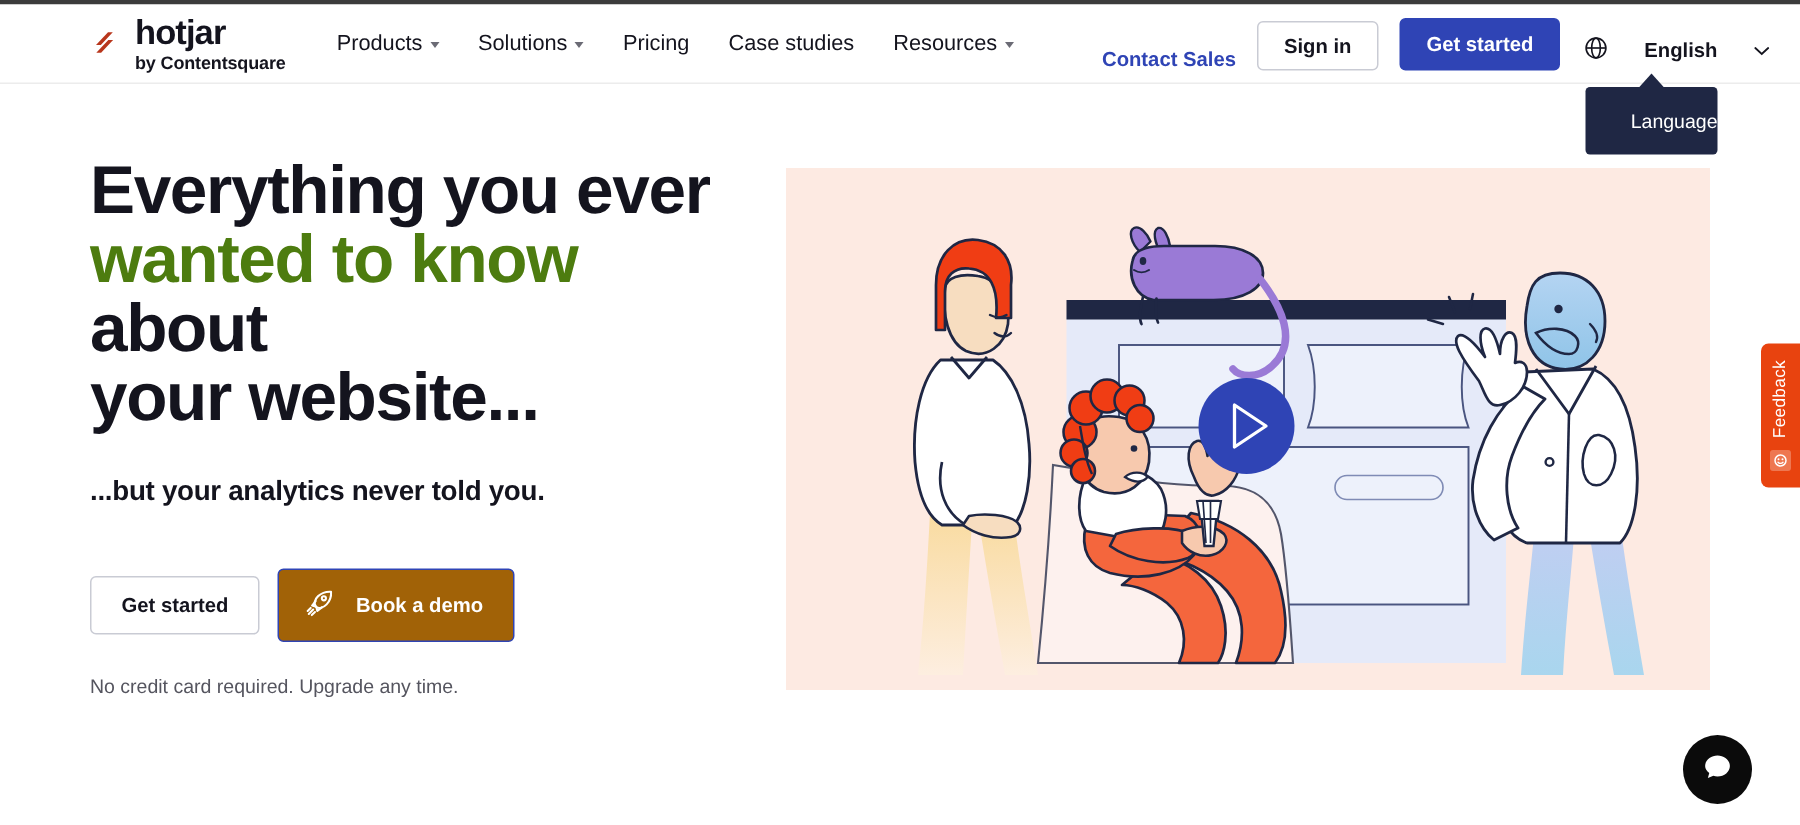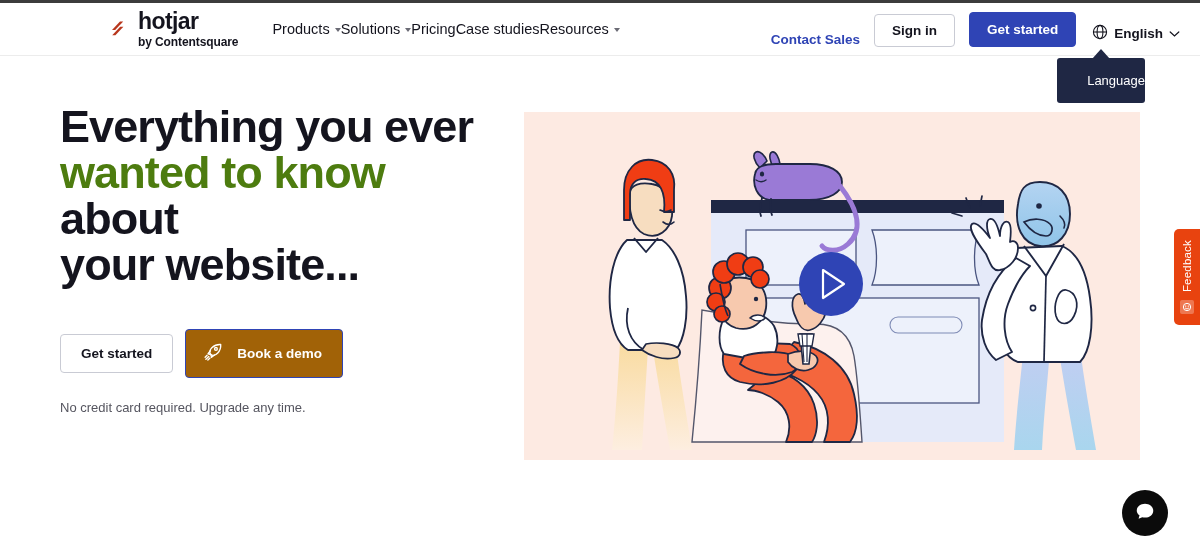--- a/index.html
+++ b/index.html
@@ -15,38 +15,38 @@
   .chrome-strip {
     position: absolute; top: 0; left: 0; width: 1200px; height: 3px;
     background: #3c3c3c;
   }
 
   
   .header {
     position: absolute; top: 3px; left: 0; width: 1200px; height: 53px;
     background: #ffffff;
     border-bottom: 1px solid #ececec;
-    display: flex; align-items: center; padding-left: 48px;
+    display: flex; align-items: center;
   }
   .logo-wrap {
     display: flex; align-items: center; margin-left: 60px; gap: 8px;
     text-decoration: none;
   }
   .logo-mark { width: 22px; height: 22px; flex: 0 0 auto; }
   .logo-text-col { display: flex; flex-direction: column; line-height: 1; }
   .logo-word {
     font-size: 23px; font-weight: bold; color: #14141e;
     letter-spacing: -0.6px;
   }
   .logo-sub {
     font-size: 12px; font-weight: bold; color: #14141e;
     letter-spacing: -0.1px; margin-top: 3px; text-align: right;
   }
 
-  .nav { display: flex; align-items: flex-start; margin-left: 34px; }
+  .nav { display: flex; align-items: flex-start; margin-left: 34px; gap: 26px; }
   .nav-item {
     display: flex; align-items: center; gap: 5px;
     font-size: 14.5px; color: #14141e; cursor: pointer; white-space: nowrap;
   }
   .caret {
     width: 0; height: 0;
     border-left: 3.5px solid transparent;
     border-right: 3.5px solid transparent;
     border-top: 4px solid #6b6b75;
     margin-top: 2px;
@@ -64,21 +64,21 @@
     font-size: 13.5px; font-weight: bold; color: #14141e;
     background: #fff; border: 1px solid #c9cbd4; border-radius: 4px;
     padding: 8px 17px; cursor: pointer; white-space: nowrap;
   }
   .btn-primary {
     font-size: 13.5px; font-weight: bold; color: #ffffff;
     background: #2f44b5; border: 1px solid #2f44b5; border-radius: 4px;
     padding: 9px 17px; cursor: pointer; white-space: nowrap;
   }
   .lang {
-    display: flex; align-items: center; gap: 6px;
+    display: flex; align-items: center; gap: 24px;
     font-size: 13.5px; font-weight: bold; color: #14141e; cursor: pointer;
     padding: 4px 2px;
   }
 
   
   .tooltip {
     position: absolute; left: 1057px; top: 58px;
     width: 88px; height: 45px;
     background: #1f2744; border-radius: 3px;
     display: flex; align-items: center; justify-content: flex-end;
@@ -226,20 +226,21 @@
     <span>Language</span>
   </div>
 
   <div class="hero-left">
     <h1 class="headline">
       <span>Everything you ever</span><br>
       <span class="hl-accent">wanted to know</span><span> about</span><br>
       <span>your website...</span>
     </h1>
 
+    <div class="subhead">...but your analytics never told you.</div>
 
     <div class="cta-row">
       <button class="cta-outline">Get started</button>
       <button class="cta-primary">
         <span>
           <svg width="22" height="22" viewBox="0 0 24 24">
             <g fill="none" stroke="#ffffff" stroke-width="1.5" stroke-linecap="round" stroke-linejoin="round">
               <path d="M9.6 14.8 C7.6 12.8 8.4 9.4 11 7 C13.6 4.6 17.4 3.6 20.4 3.8 C20.6 6.8 19.6 10.5 17.2 13 C14.8 15.5 11.5 16.4 9.6 14.8 Z"></path>
               <path d="M9.5 14.7 L6.6 13.9 L9.2 10.6"></path>
               <path d="M9.7 14.9 L10.4 17.8 L13.7 15.2"></path>

